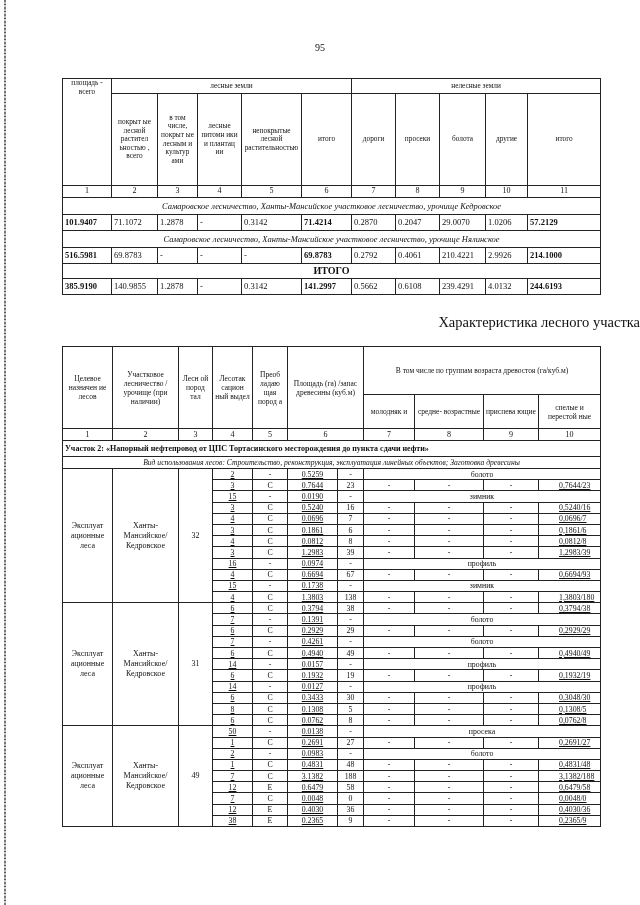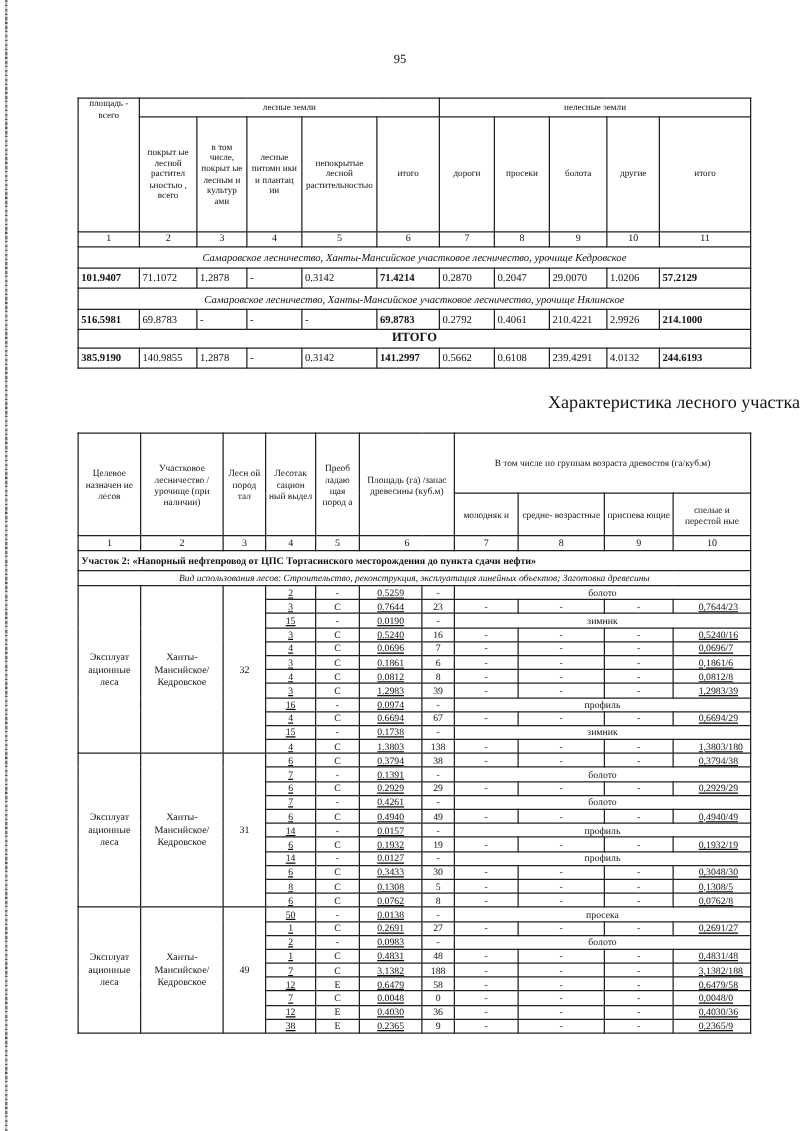--- a/index.html
+++ b/index.html
@@ -272,21 +272,21 @@
         <td colspan="4">профиль</td>
       </tr>
       <tr class="r">
         <td class="u">4</td>
         <td>С</td>
         <td class="u">0.6694</td>
         <td>67</td>
         <td>-</td>
         <td>-</td>
         <td>-</td>
-        <td class="v10 u">0,6694/29</td>
+        <td class="v10 u">0,6694/93</td>
       </tr>
       <tr class="r">
         <td class="u">15</td>
         <td>-</td>
         <td class="u">0.1738</td>
         <td>-</td>
         <td colspan="4">зимник</td>
       </tr>
       <tr class="r">
         <td class="u">4</td>

